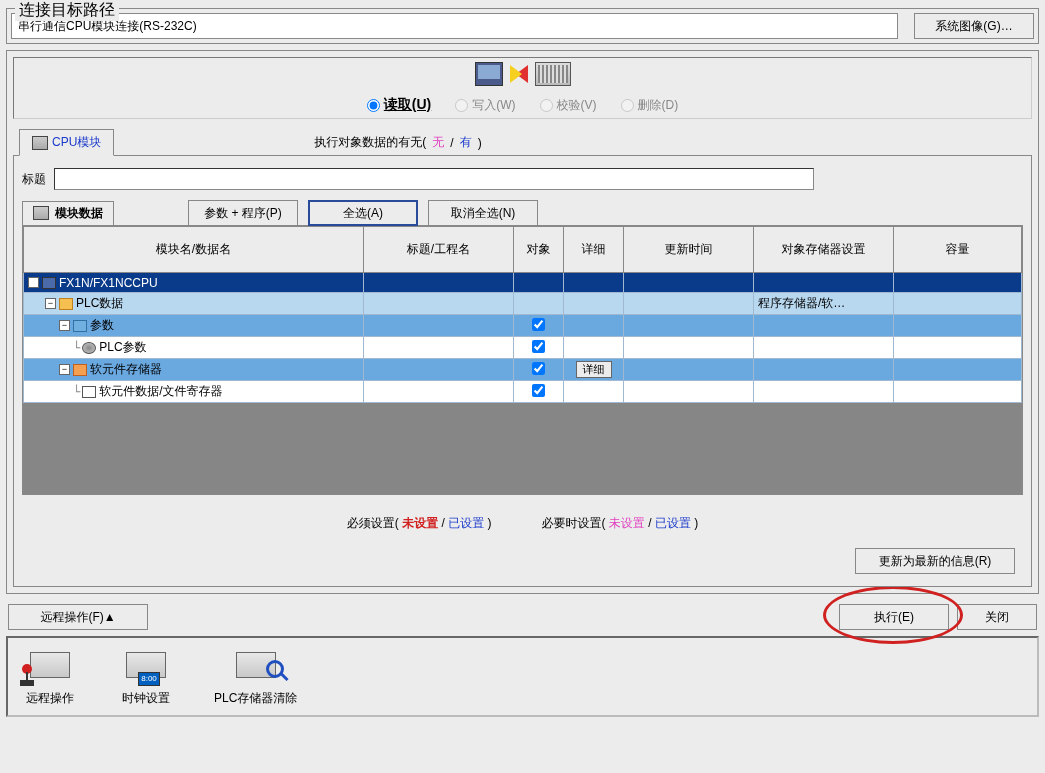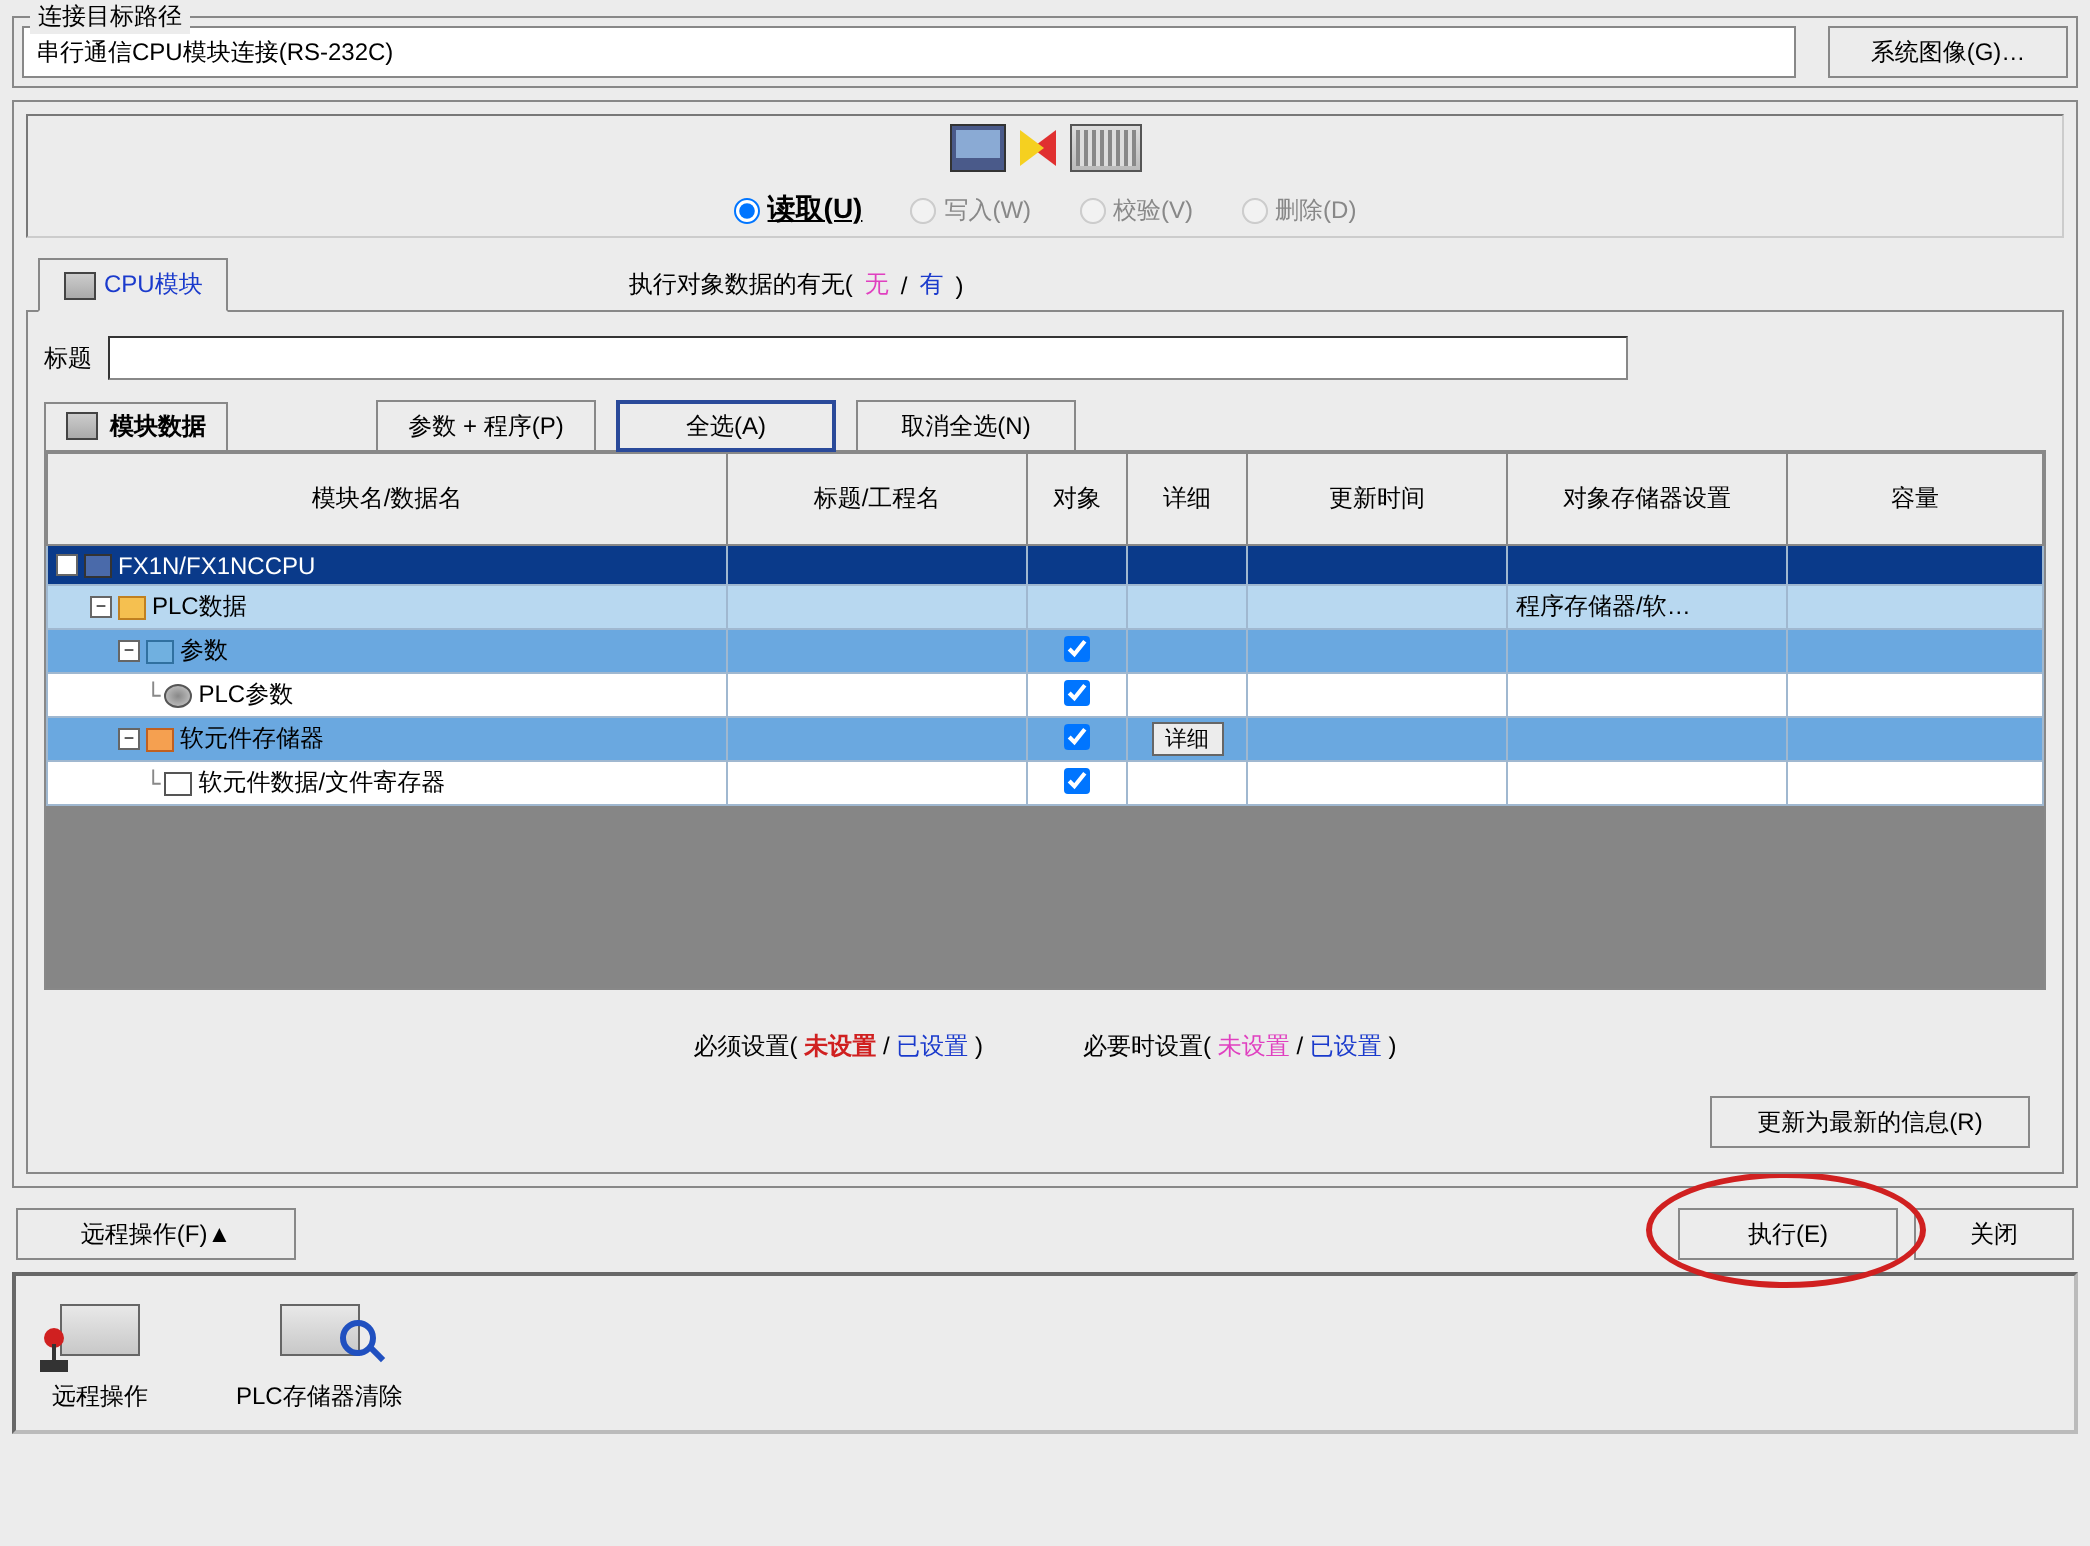--- a/index.html
+++ b/index.html
@@ -1,18 +1,18 @@
 <!DOCTYPE html>
 <html><head>
 <meta charset="utf-8">
 <style>
 * { box-sizing: border-box; margin: 0; padding: 0; }
 body { font-family: "Microsoft YaHei", "SimSun", Arial, sans-serif; font-size: 12px; background: #ececec; width: 1045px; height: 773px; overflow: hidden; }
 .fieldset { border: 1px solid #888; margin: 3px 6px; padding: 4px; position: relative; background: #ececec; }
-.fieldset-label { position: absolute; top: -9px; left: 8px; background: #ececec; padding: 0 4px; font-size: 12px; }
+.fieldset-label { position: absolute; top: -9px; left: 8px; background: #ececec; padding: 0 4px; font-size: 16px; }
 .row { display: flex; gap: 16px; }
 .conn-input { flex: 1; height: 26px; border: 1px solid #888; background: #fff; padding: 2px 6px; font-size: 12px; display: flex; align-items: center; }
 .btn { border: 1px solid #888; background: #ececec; height: 26px; padding: 0 12px; cursor: pointer; font-size: 12px; display: inline-flex; align-items: center; justify-content: center; }
 .btn-wide { min-width: 120px; }
 .main-panel { border: 1px solid #888; margin: 6px; background: #ececec; padding: 6px; }
 .toolbar { display: flex; align-items: center; gap: 10px; border: 1px inset #ccc; padding: 4px; background: #ececec; flex-direction: column; }
 .icon-box { display: flex; gap: 2px; }
 .icon-monitor { width: 28px; height: 24px; background: #4a5a8a; border: 1px solid #333; position: relative; }
 .icon-monitor::after { content: ""; position: absolute; top: 2px; left: 2px; right: 2px; bottom: 6px; background: #8aaad4; }
 .icon-arrows { width: 28px; height: 24px; position: relative; }
@@ -309,17 +309,24 @@
       <div class="fi-plc"></div>
         <div class="fi-joy"></div>
         <div class="fi-stick"></div>
         <div class="fi-base"></div>
     </div>
     <span>远程操作</span>
   </div>
   <div class="func-item">
     <div class="func-icon">
       <div class="fi-plc"></div>
+        <div class="fi-clock">8:00</div>
+    </div>
+    <span>时钟设置</span>
+  </div>
+  <div class="func-item">
+    <div class="func-icon">
+      <div class="fi-plc"></div>
         <div class="fi-mag"></div>
     </div>
     <span>PLC存储器清除</span>
   </div>
 </div>
 
 </body></html>

